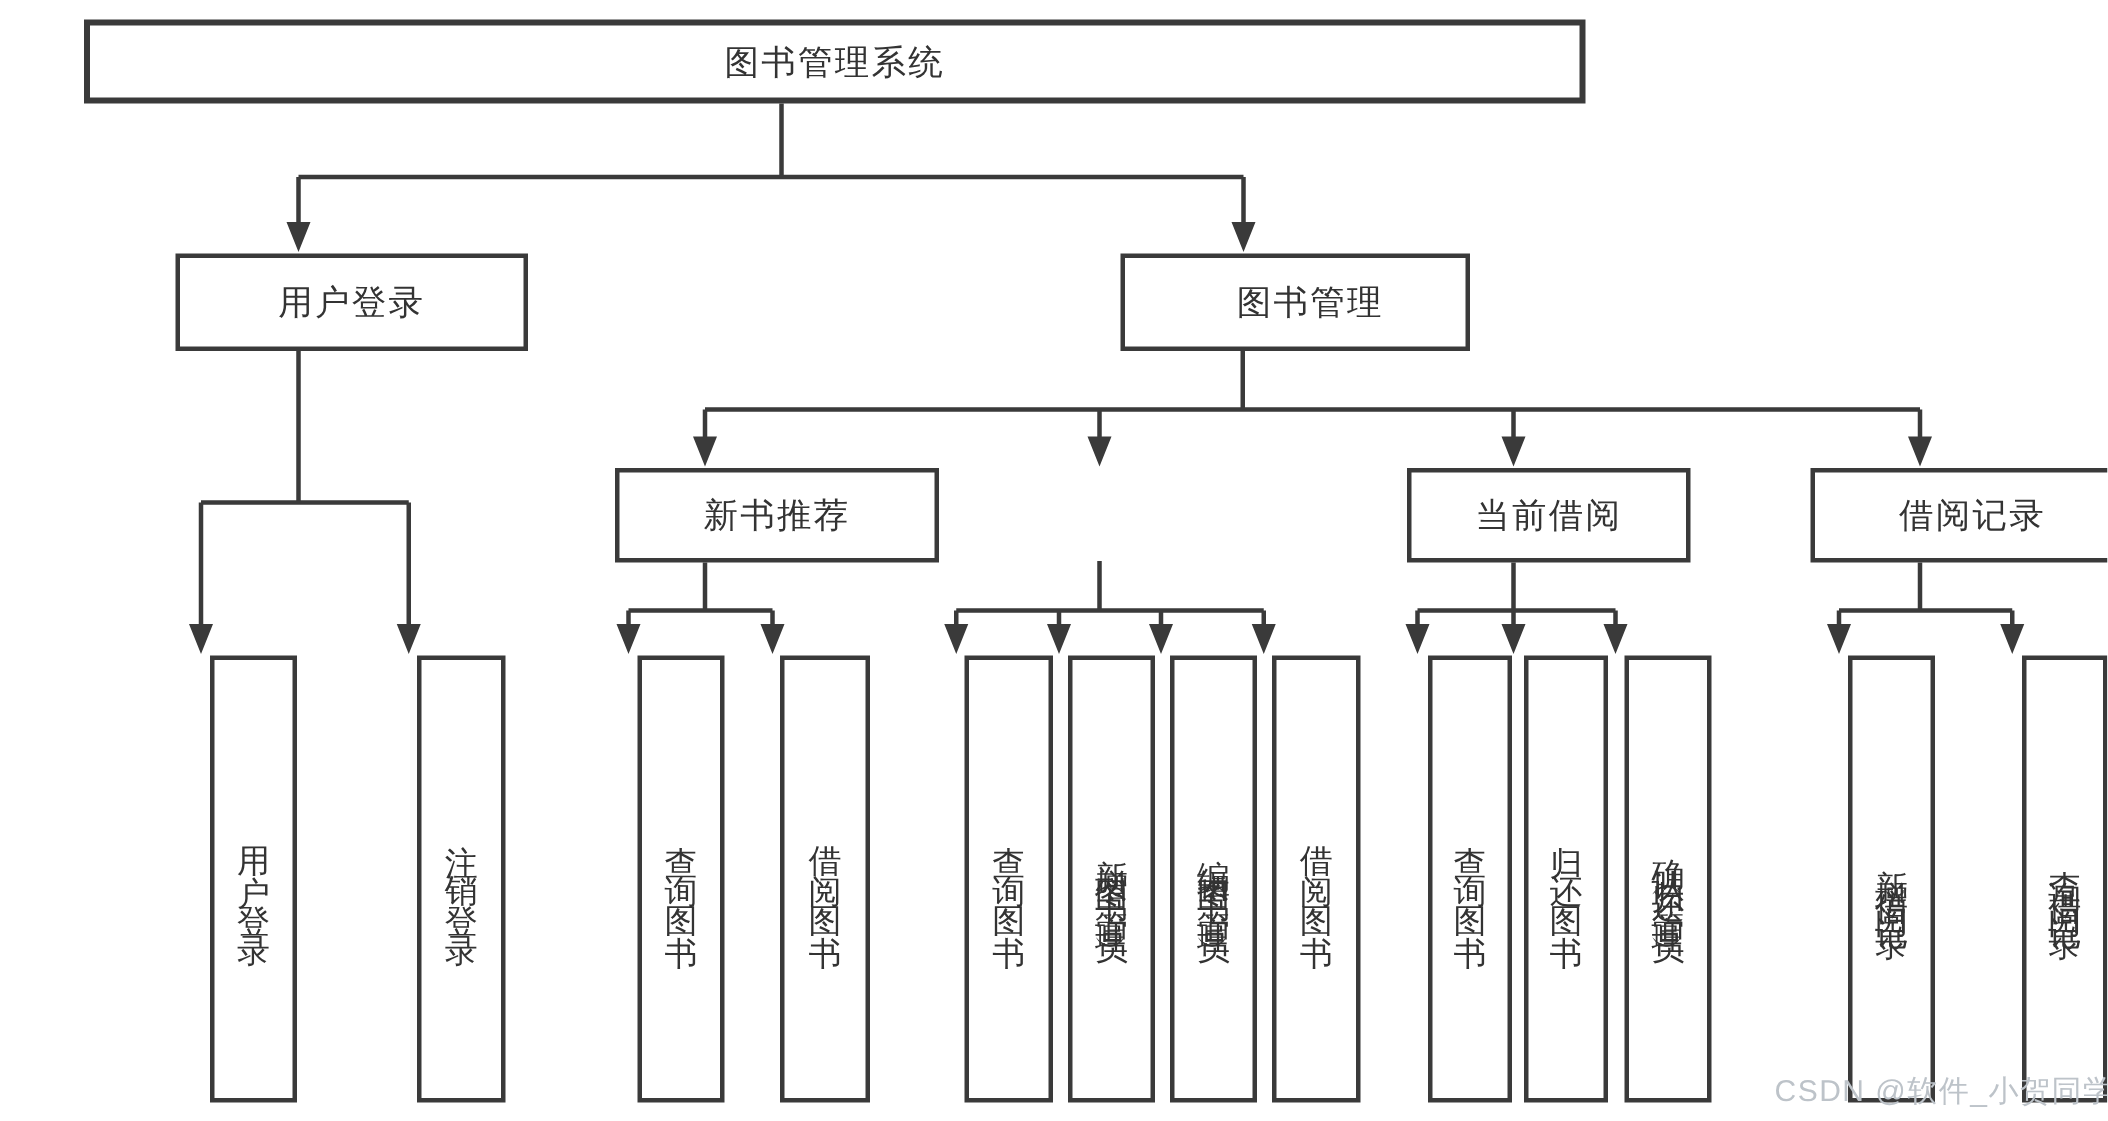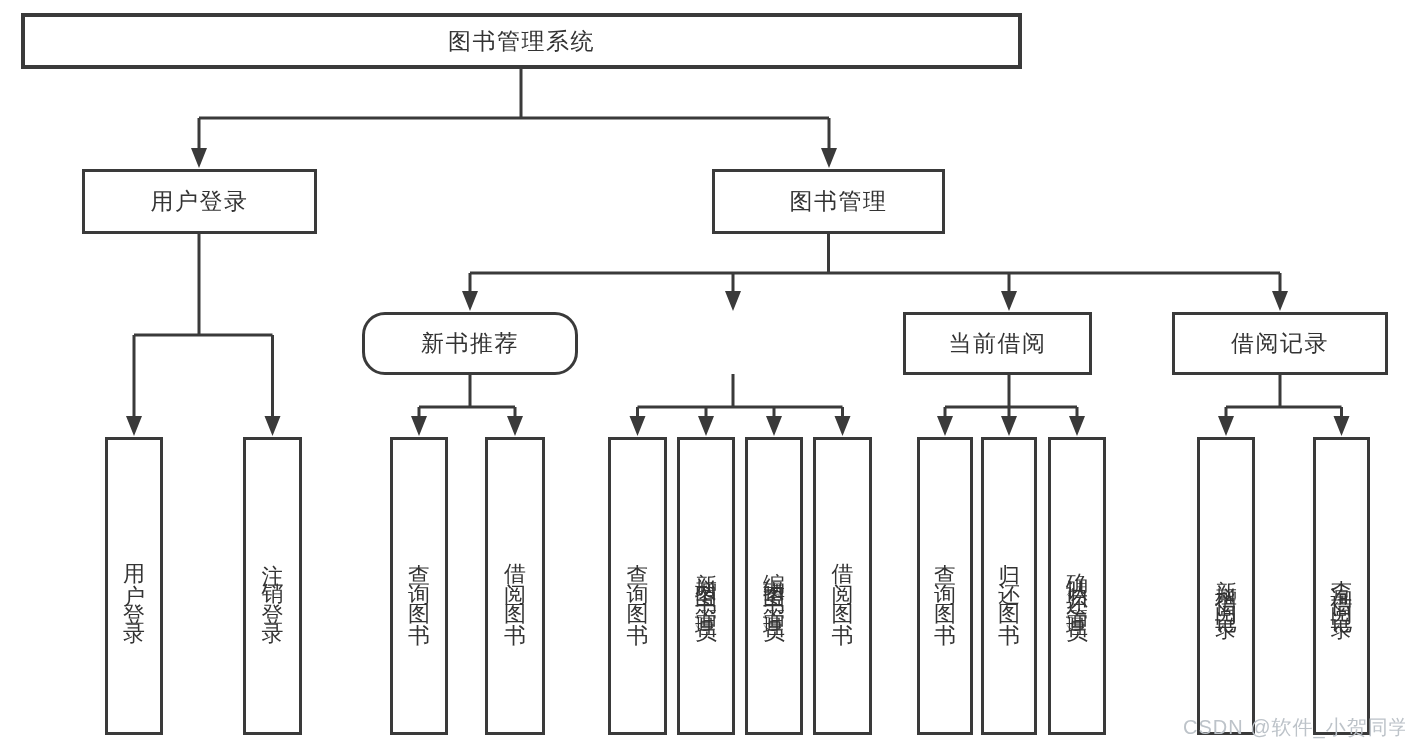--- a/index.html
+++ b/index.html
@@ -15,20 +15,21 @@
     color: #333333;
   }
   svg.wires { position: absolute; left: 0; top: 0; width: 1405px; height: 747px; }
   .node {
     position: absolute;
     background: #ffffff;
     border: 3px solid #3a3a3a;
     display: flex;
     align-items: center;
     justify-content: center;
+    margin-left: 35px;
   }
   .root-node { border-width: 4px; }
   .h-node .node-label {
     font-size: 23px;
     letter-spacing: 1.5px;
     white-space: nowrap;
   }
   .v-node .node-label {
     writing-mode: vertical-rl;
     text-orientation: mixed;
@@ -114,21 +115,21 @@
     <span class="node-label">图书管理系统</span>
   </div>
 
   <div class="node h-node" style="left:82px; top:169px; width:235px; height:65px;">
     <span class="node-label">用户登录</span>
   </div>
   <div class="node h-node" style="left:712px; top:169px; width:233px; height:65px;padding-left:20px;">
     <span class="node-label">图书管理</span>
   </div>
 
-  <div class="node h-node" style="left:362px; top:312px; width:216px; height:63px;border-radius:23px;">
+  <div class="node h-node" style="left:375px; top:312px; width:216px; height:63px;">
     <span class="node-label">新书推荐</span>
   </div>
   <div class="node h-node" style="left:903px; top:312px; width:189px; height:63px;text-align:right;">
     <span class="node-label">当前借阅</span>
   </div>
   <div class="node h-node" style="left:1172px; top:312px; width:216px; height:63px;">
     <span class="node-label">借阅记录</span>
   </div>
 
   <div class="node v-node" style="left:105px; top:437px; width:58px; height:298px;">

